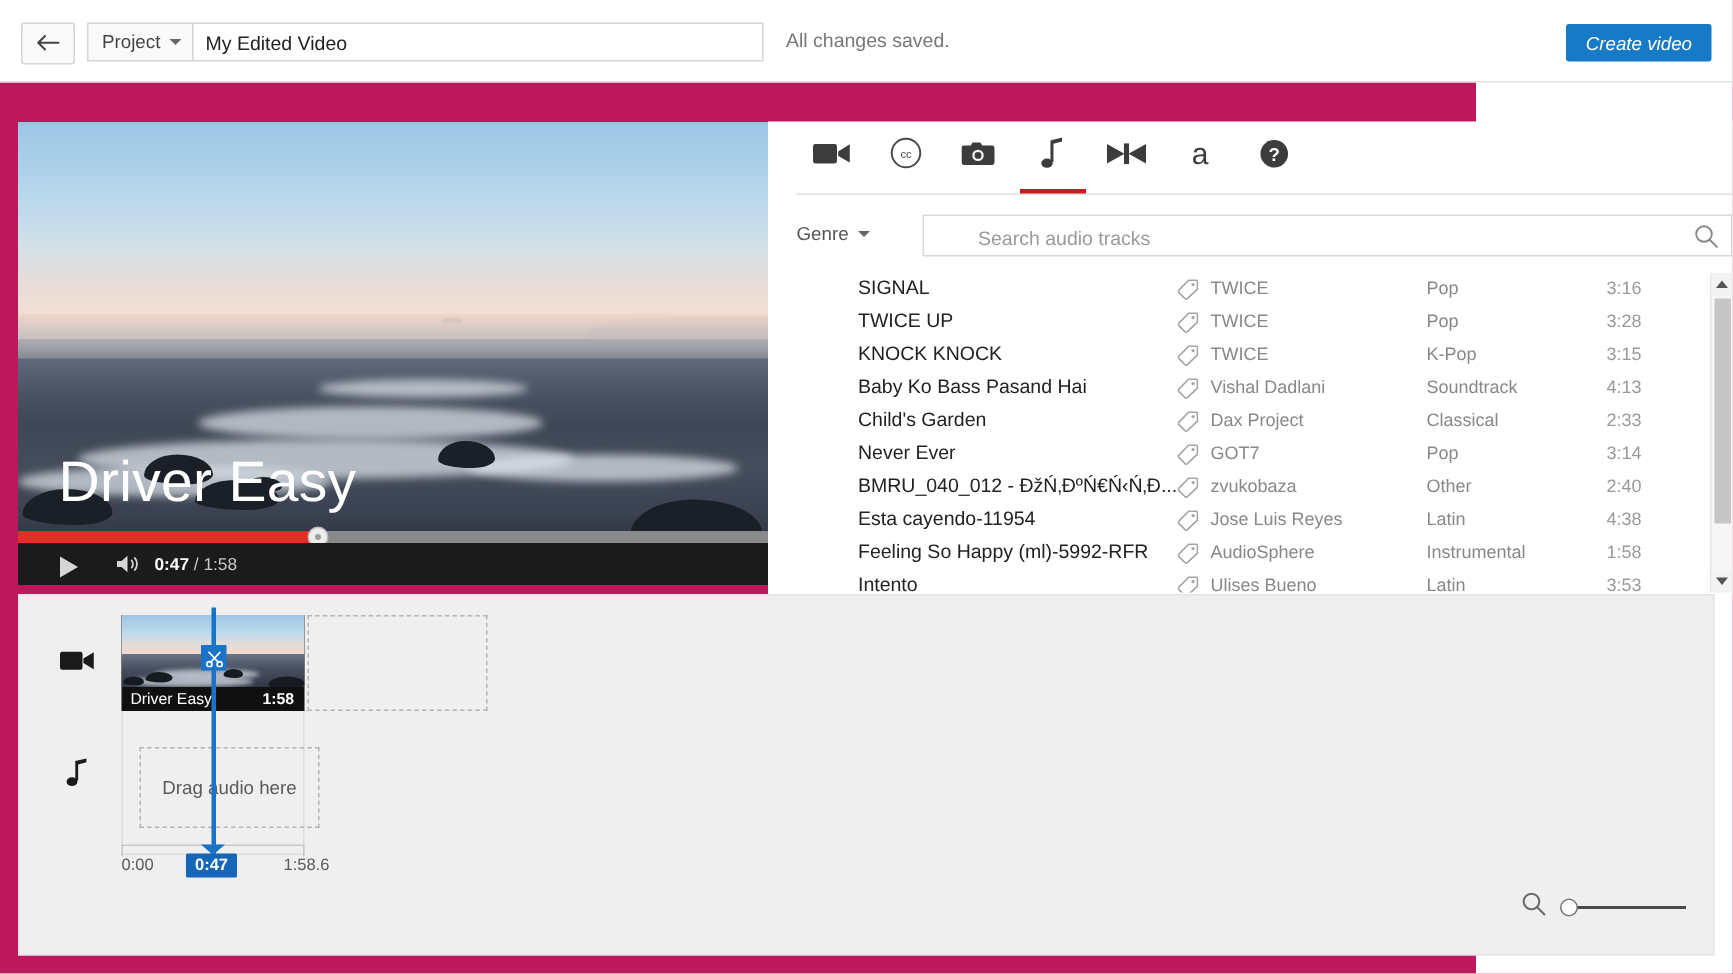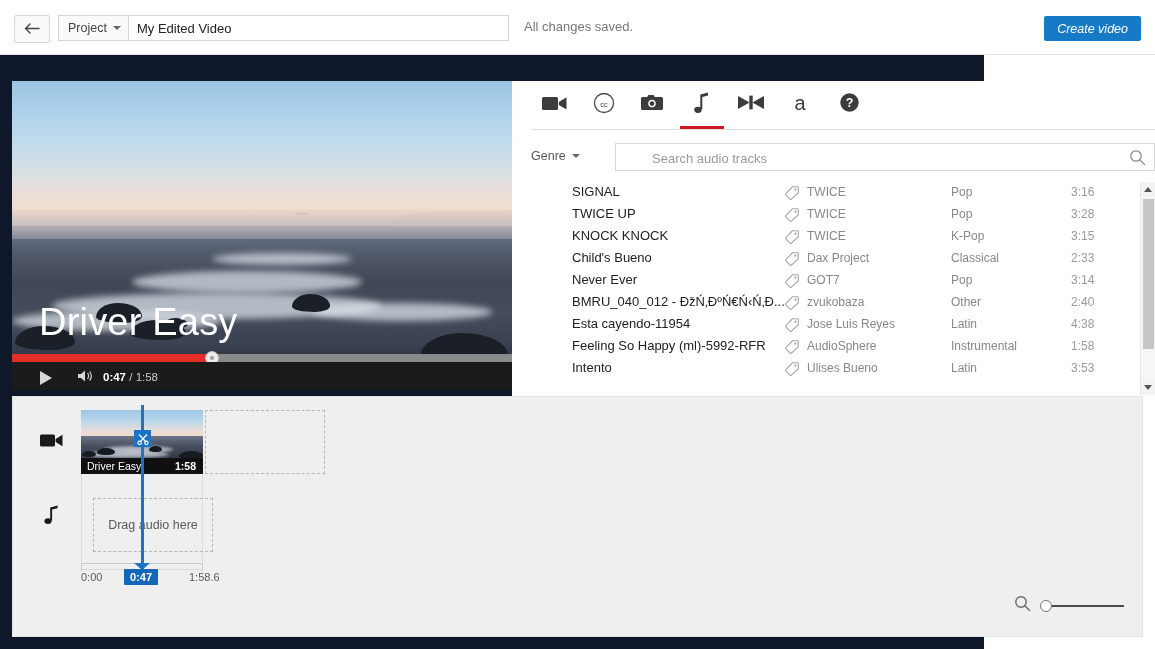--- a/index.html
+++ b/index.html
@@ -5,21 +5,21 @@
   html, body {
     margin: 0; padding: 0;
     width: 1155px; height: 649px;
     background: #ffffff;
     font-family: "Liberation Sans", sans-serif;
     overflow: hidden;
   }
   #app {
     position: relative;
     width: 984px; height: 649px;
-    background: #0f172a;
+    background: #be185d;
   }
 
   
   .topbar {
     position: absolute; left: 0; top: 0;
     width: 1155px; height: 55px;
     background: #ffffff;
     border-bottom: 1px solid #e2e2e2;
     box-sizing: border-box;
   }
@@ -601,21 +601,31 @@
             <span class="t-title">KNOCK KNOCK</span>
             <span class="t-taghold"><svg width="14" height="14" viewBox="0 0 14 14">
                 <path d="M7.4 0.8 H12.4 a0.9 0.9 0 0 1 0.9 0.9 V6.7 L6.4 13.2 a0.9 0.9 0 0 1 -1.3 0 L0.8 8.9 a0.9 0.9 0 0 1 0 -1.3 z" stroke="#a5a5a5" stroke-width="1.1" fill="none"></path>
                 <circle cx="10.4" cy="3.7" r="1.1" fill="#a5a5a5"></circle>
               </svg></span>
             <span class="t-artist">TWICE</span>
             <span class="t-genre">K-Pop</span>
             <span class="t-dur">3:15</span>
           </div>
           <div class="track-row">
-            <span class="t-title">Child's Bueno</span>
+            <span class="t-title">Baby Ko Bass Pasand Hai</span>
+            <span class="t-taghold"><svg width="14" height="14" viewBox="0 0 14 14">
+                <path d="M7.4 0.8 H12.4 a0.9 0.9 0 0 1 0.9 0.9 V6.7 L6.4 13.2 a0.9 0.9 0 0 1 -1.3 0 L0.8 8.9 a0.9 0.9 0 0 1 0 -1.3 z" stroke="#a5a5a5" stroke-width="1.1" fill="none"></path>
+                <circle cx="10.4" cy="3.7" r="1.1" fill="#a5a5a5"></circle>
+              </svg></span>
+            <span class="t-artist">Vishal Dadlani</span>
+            <span class="t-genre">Soundtrack</span>
+            <span class="t-dur">4:13</span>
+          </div>
+          <div class="track-row">
+            <span class="t-title">Child's Garden</span>
             <span class="t-taghold"><svg width="14" height="14" viewBox="0 0 14 14">
                 <path d="M7.4 0.8 H12.4 a0.9 0.9 0 0 1 0.9 0.9 V6.7 L6.4 13.2 a0.9 0.9 0 0 1 -1.3 0 L0.8 8.9 a0.9 0.9 0 0 1 0 -1.3 z" stroke="#a5a5a5" stroke-width="1.1" fill="none"></path>
                 <circle cx="10.4" cy="3.7" r="1.1" fill="#a5a5a5"></circle>
               </svg></span>
             <span class="t-artist">Dax Project</span>
             <span class="t-genre">Classical</span>
             <span class="t-dur">2:33</span>
           </div>
           <div class="track-row">
             <span class="t-title">Never Ever</span>

